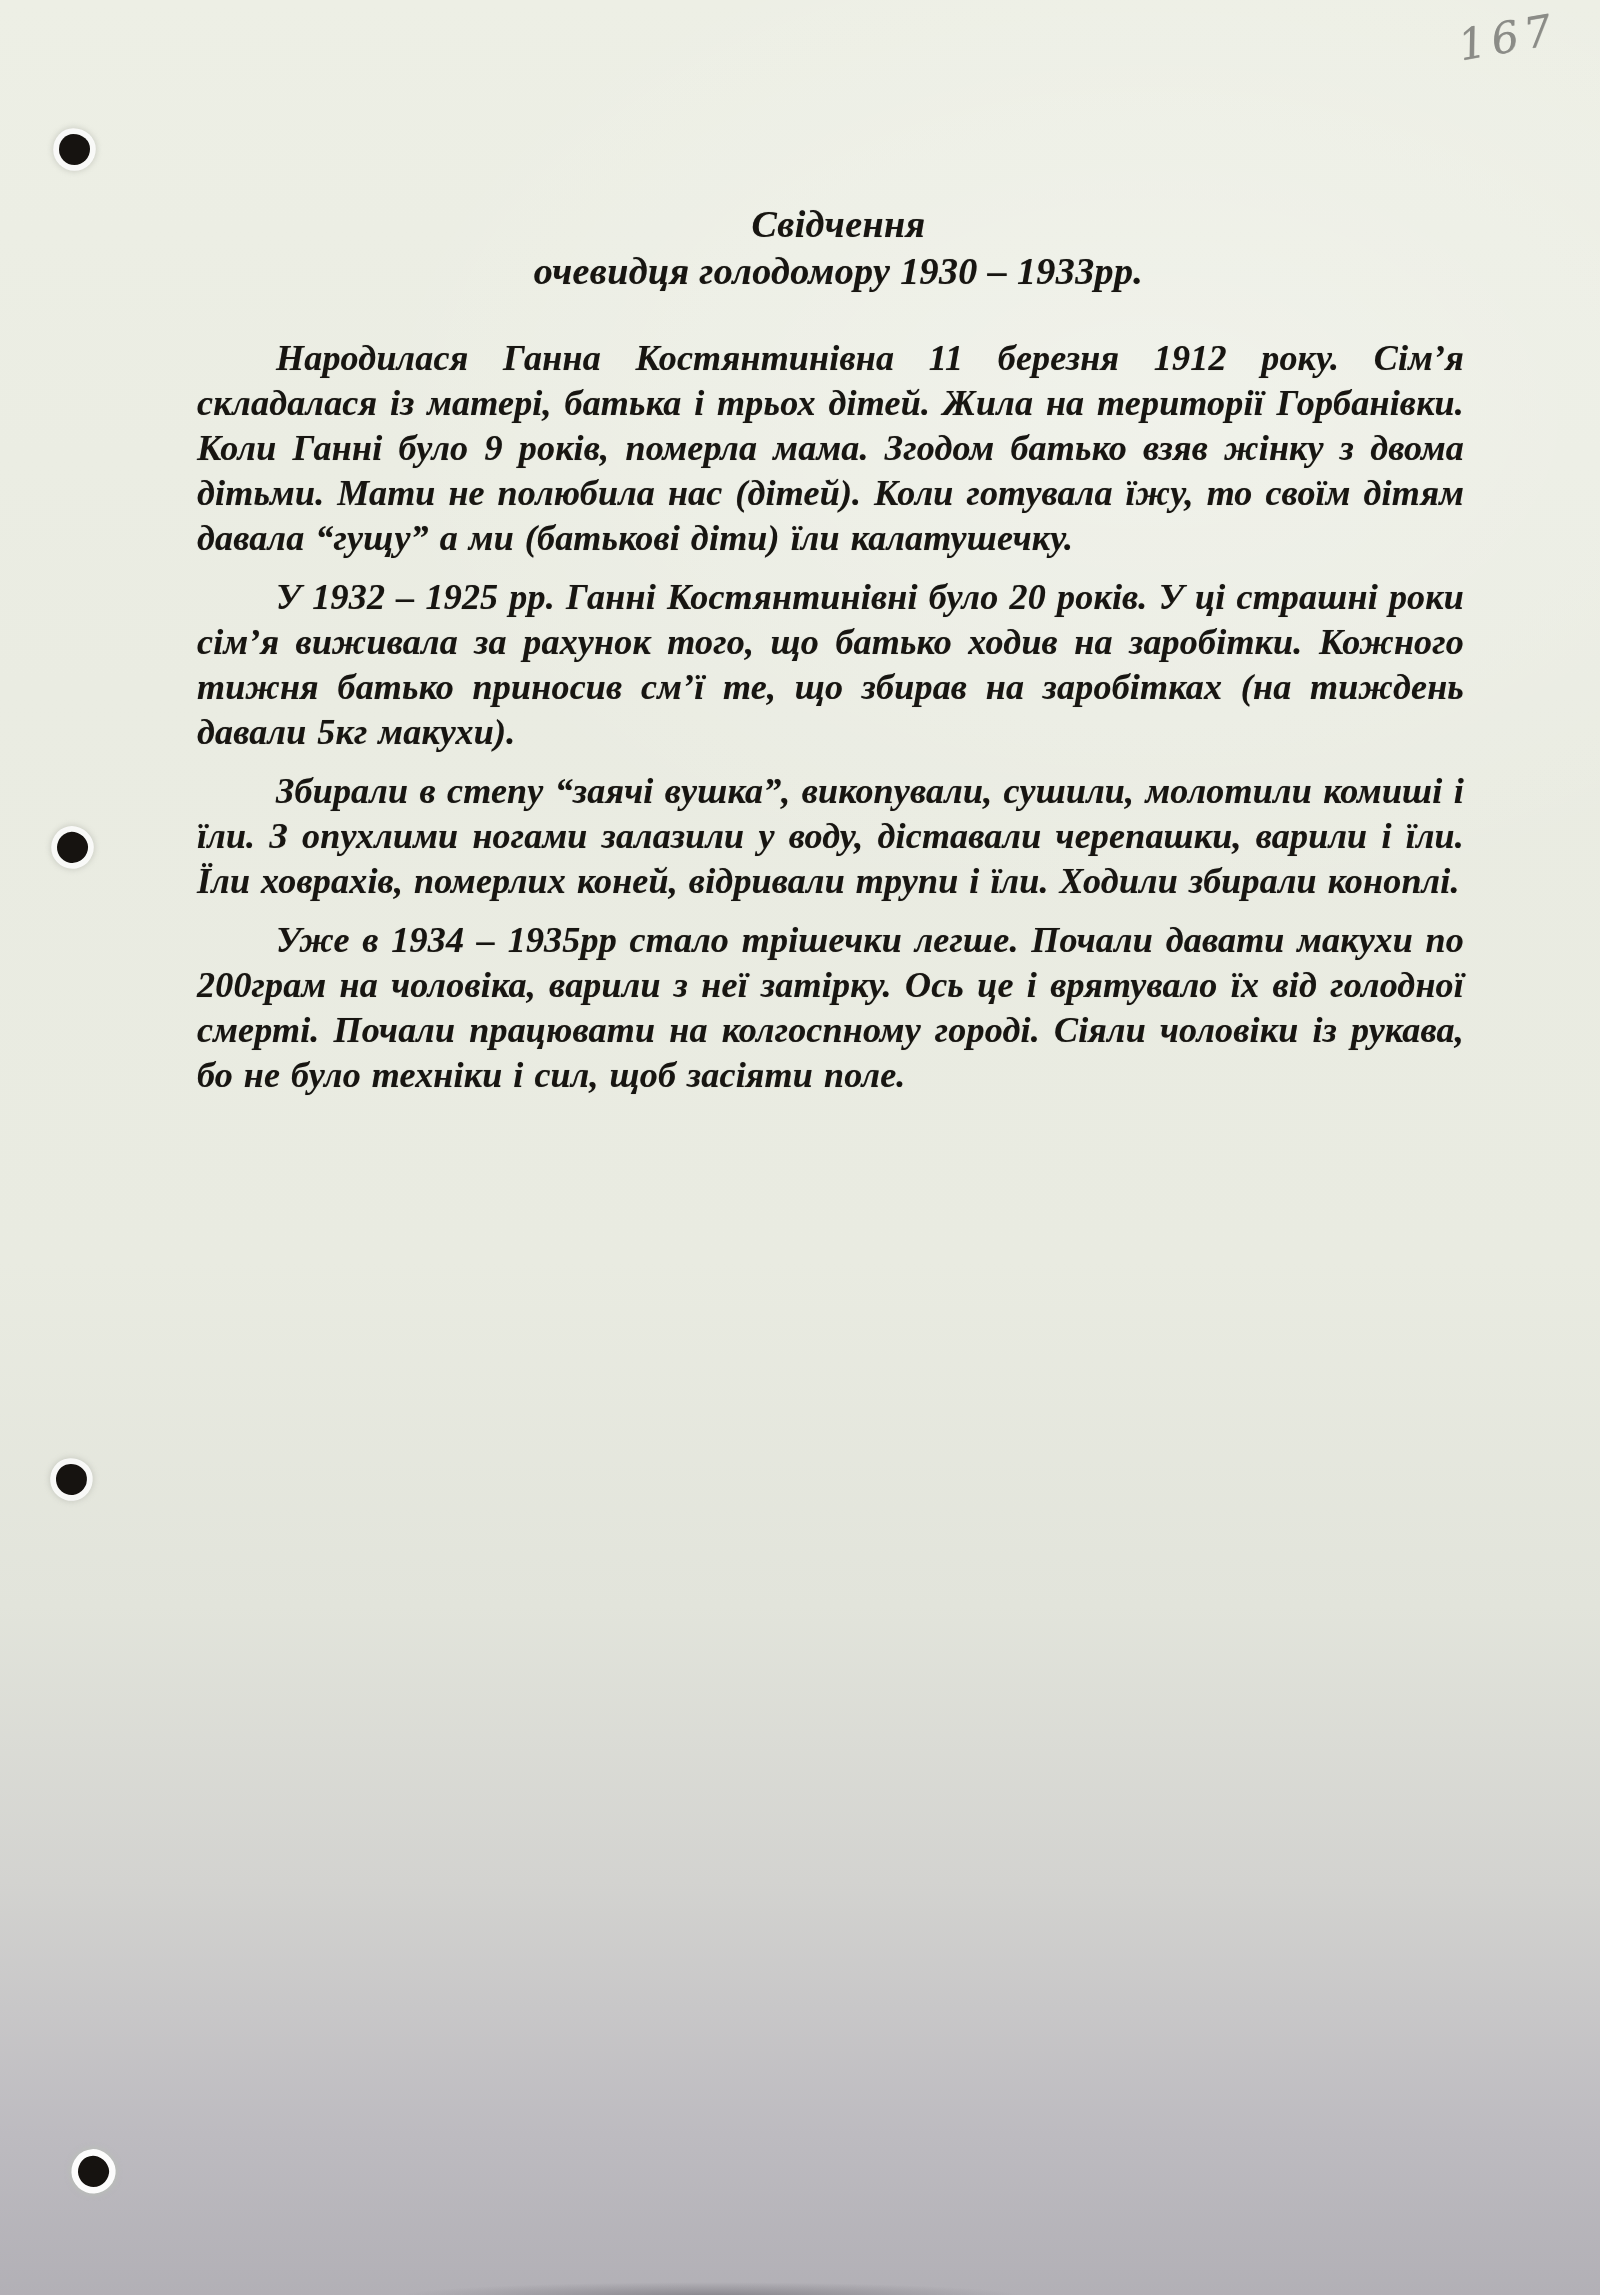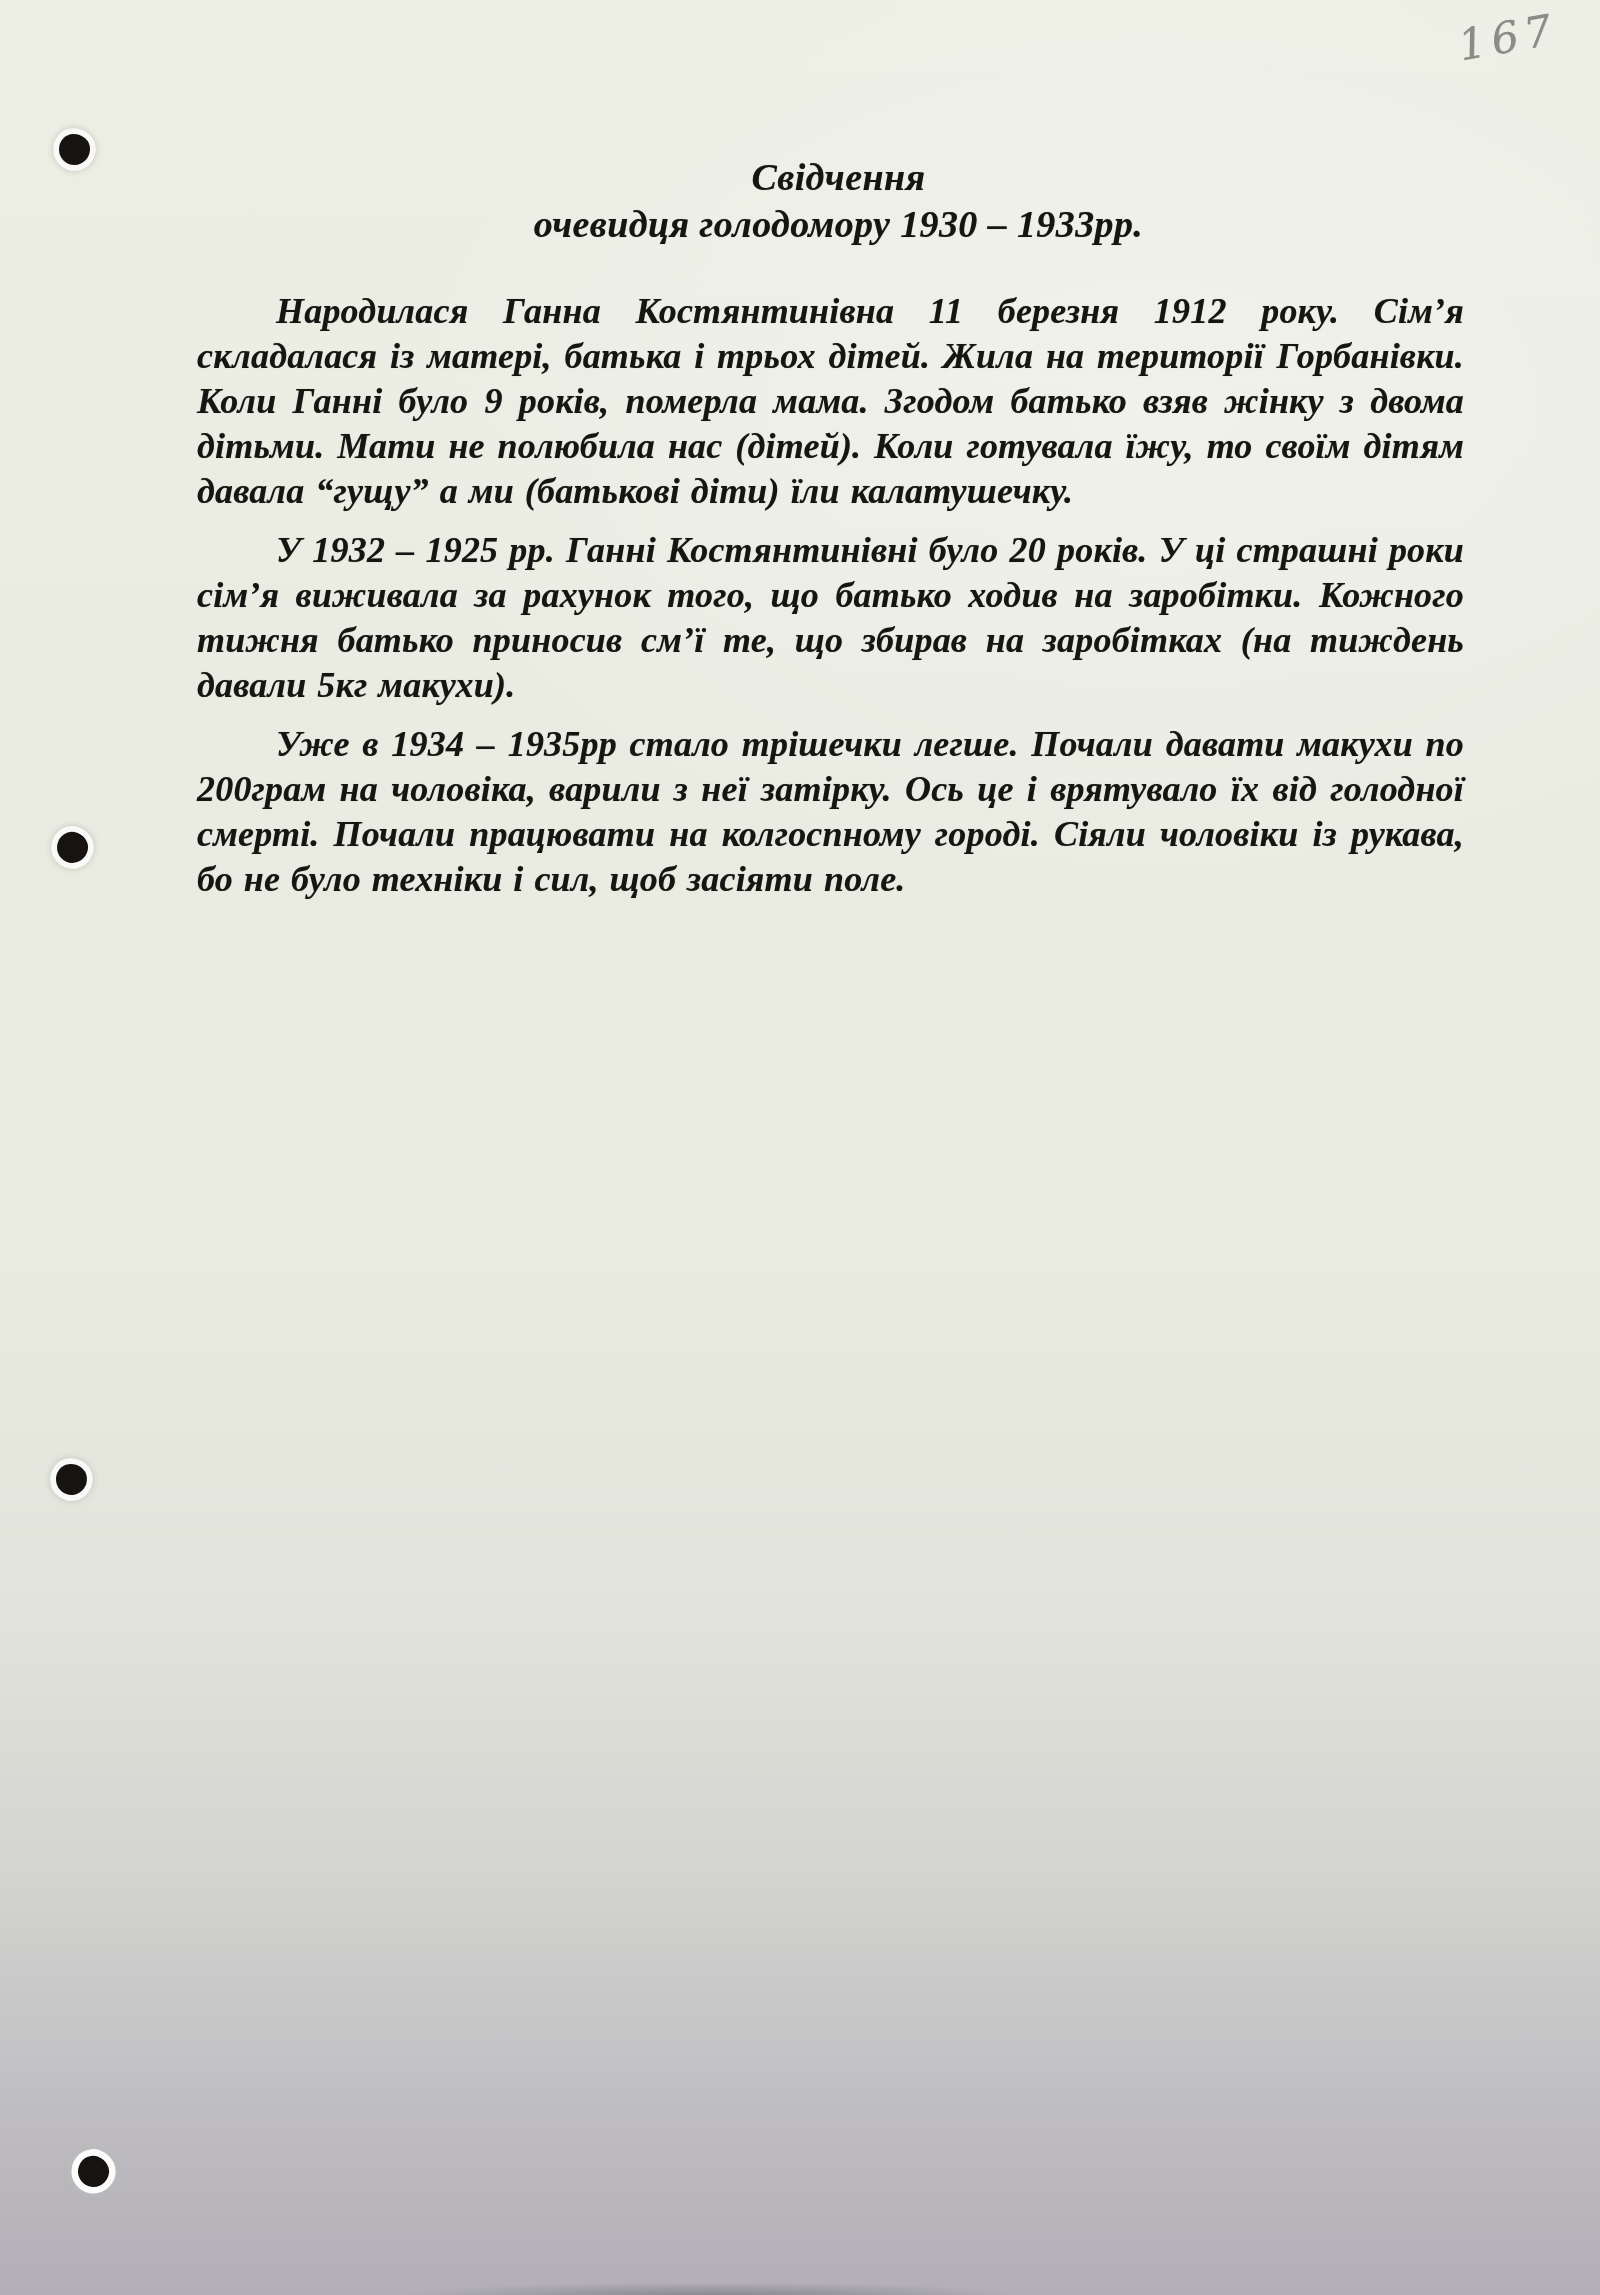--- a/index.html
+++ b/index.html
@@ -77,20 +77,21 @@
 
   .doc {
     position: absolute;
     left: 197px;
     top: 154px;
     width: 1283px;
     color: #171511;
   }
   .title-block {
     margin-bottom: 41px;
+    margin-top: 47px;
   }
   .title-line {
     text-align: center;
     font-size: 38px;
     line-height: 47px;
     font-weight: 700;
     font-style: italic;
     letter-spacing: 0.4px;
     text-shadow: 0 0 0.8px rgba(20,20,20,0.45);
   }
@@ -121,17 +122,18 @@
 
   <div class="doc">
 
     <div class="title-block">
       <div class="title-line">Свідчення</div>
       <div class="title-line">очевидця голодомору 1930 – 1933рр.</div>
     </div>
 
     <p class="para">Народилася Ганна Костянтинівна 11 березня 1912 року. Сім’я складалася із матері, батька і трьох дітей. Жила на території Горбанівки. Коли Ганні було 9 років, померла мама. Згодом батько взяв жінку з двома дітьми. Мати не полюбила нас (дітей). Коли готувала їжу, то своїм дітям давала “гущу” а ми (батькові діти) їли калатушечку.</p>
     <p class="para">У 1932 – 1925 рр. Ганні Костянтинівні було 20 років. У ці страшні роки сім’я виживала за рахунок того, що батько ходив на заробітки. Кожного тижня батько приносив см’ї те, що збирав на заробітках (на тиждень давали 5кг макухи).</p>
+    <p class="para">Збирали в степу “заячі вушка”, викопували, сушили, молотили комиші і їли. З опухлими ногами залазили у воду, діставали черепашки, варили і їли. Їли ховрахів, померлих коней, відривали трупи і їли. Ходили збирали коноплі.</p>
     <p class="para">Уже в 1934 – 1935рр стало трішечки легше. Почали давати макухи по 200грам на чоловіка, варили з неї затірку. Ось це і врятувало їх від голодної смерті. Почали працювати на колгоспному городі. Сіяли чоловіки із рукава, бо не було техніки і сил, щоб засіяти поле.</p>
 
   </div>
 </div>
 
 
 </body></html>

